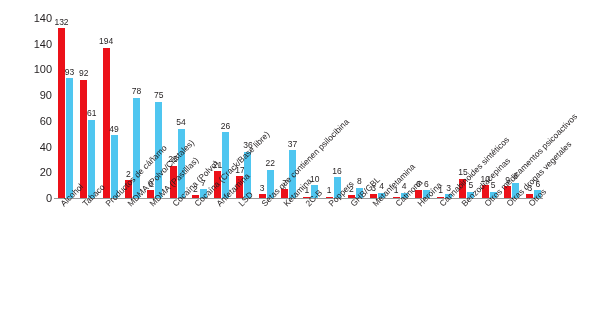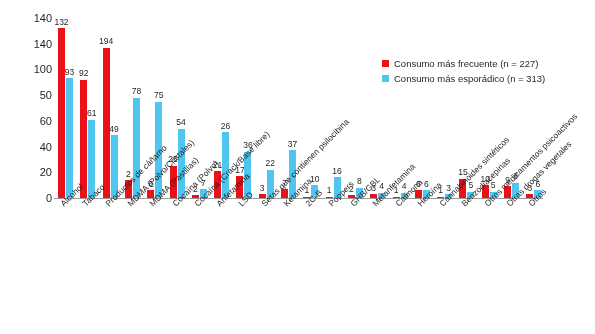--- a/index.html
+++ b/index.html
@@ -117,21 +117,21 @@
 </head>
 <body>
 
 <div id="chart-root">
 
   <div id="y-axis-labels">
       <div class="y-tick-label" style="top: 198px;">0</div>
       <div class="y-tick-label" style="top: 172.286px;">20</div>
       <div class="y-tick-label" style="top: 146.571px;">40</div>
       <div class="y-tick-label" style="top: 120.857px;">60</div>
-      <div class="y-tick-label" style="top: 95.1429px;">50</div>
+      <div class="y-tick-label" style="top: 95.1429px;">90</div>
       <div class="y-tick-label" style="top: 69.4286px;">100</div>
       <div class="y-tick-label" style="top: 43.7143px;">140</div>
       <div class="y-tick-label" style="top: 18px;">140</div>
     </div>
 
   <div id="baseline"></div>
 
   <div id="plot-area">
       <div class="bar-group" style="left: 0px; width: 16px;">
         <div class="bar freq" style="height: 169.714px; background: rgb(236, 17, 25);"></div>
@@ -285,24 +285,14 @@
       <div class="x-label" style="left: 371.2px; top: 202px;">Metanfetamina</div>
       <div class="x-label" style="left: 393.5px; top: 202px;">Catinona</div>
       <div class="x-label" style="left: 415.8px; top: 202px;">Heroína</div>
       <div class="x-label" style="left: 438.1px; top: 202px;">Cannabinoides sintéticos</div>
       <div class="x-label" style="left: 460.4px; top: 202px;">Benzodiacepinas</div>
       <div class="x-label" style="left: 482.7px; top: 202px;">Otros medicamentos psicoactivos</div>
       <div class="x-label" style="left: 505px; top: 202px;">Otras drogas vegetales</div>
       <div class="x-label" style="left: 527.3px; top: 202px;">Otros</div>
     </div>
 
-  <div id="legend">
-      <div class="legend-row">
-        <span class="legend-swatch" style="background: rgb(236, 17, 25);"></span>
-        <span class="legend-text">Consumo más frecuente (n = 227)</span>
-      </div>
-      <div class="legend-row">
-        <span class="legend-swatch" style="background: rgb(79, 198, 240);"></span>
-        <span class="legend-text">Consumo más esporádico (n = 313)</span>
-      </div>
-    </div>
 
 </div>
 
 </body></html>

